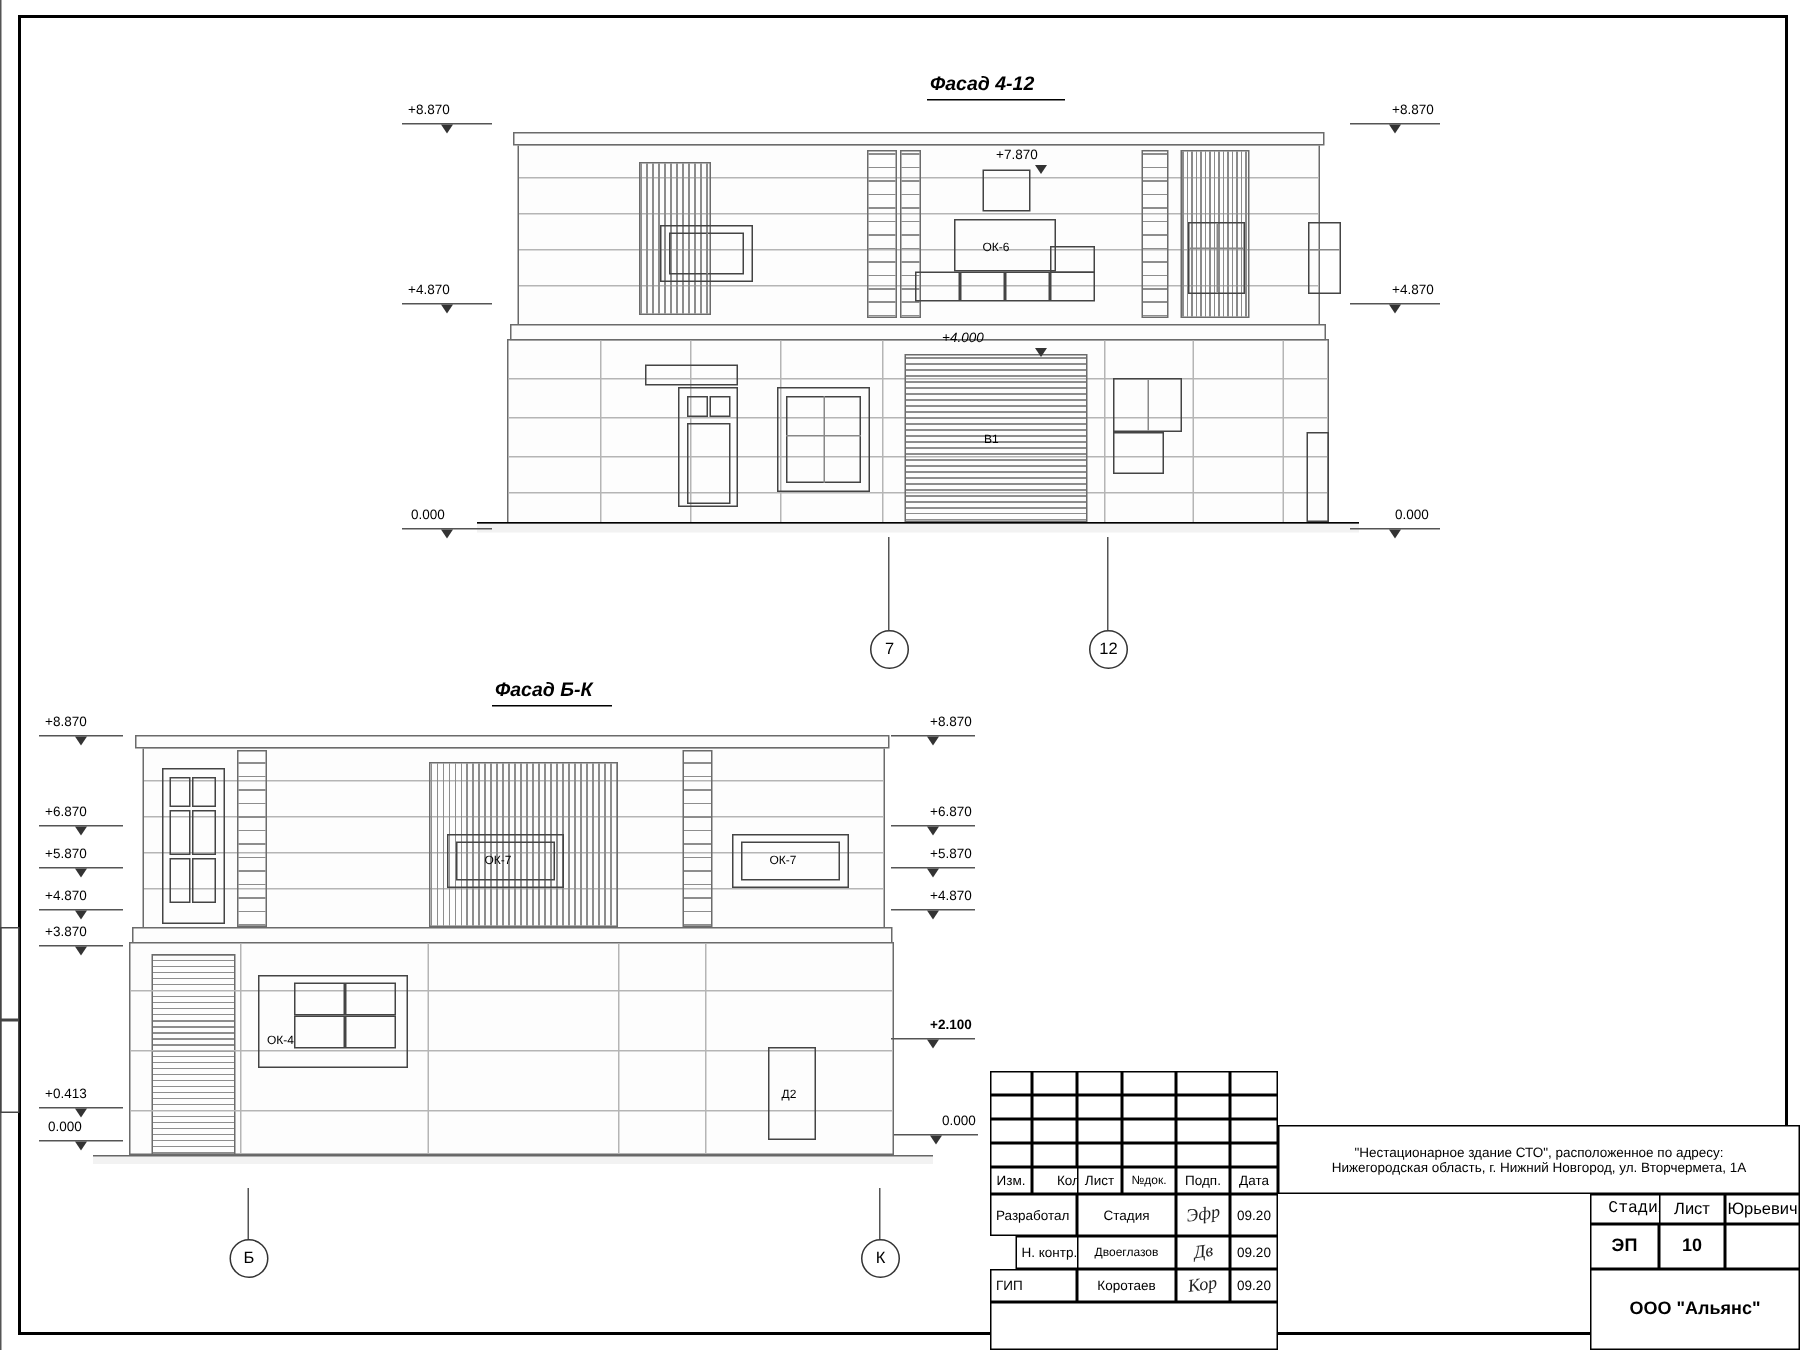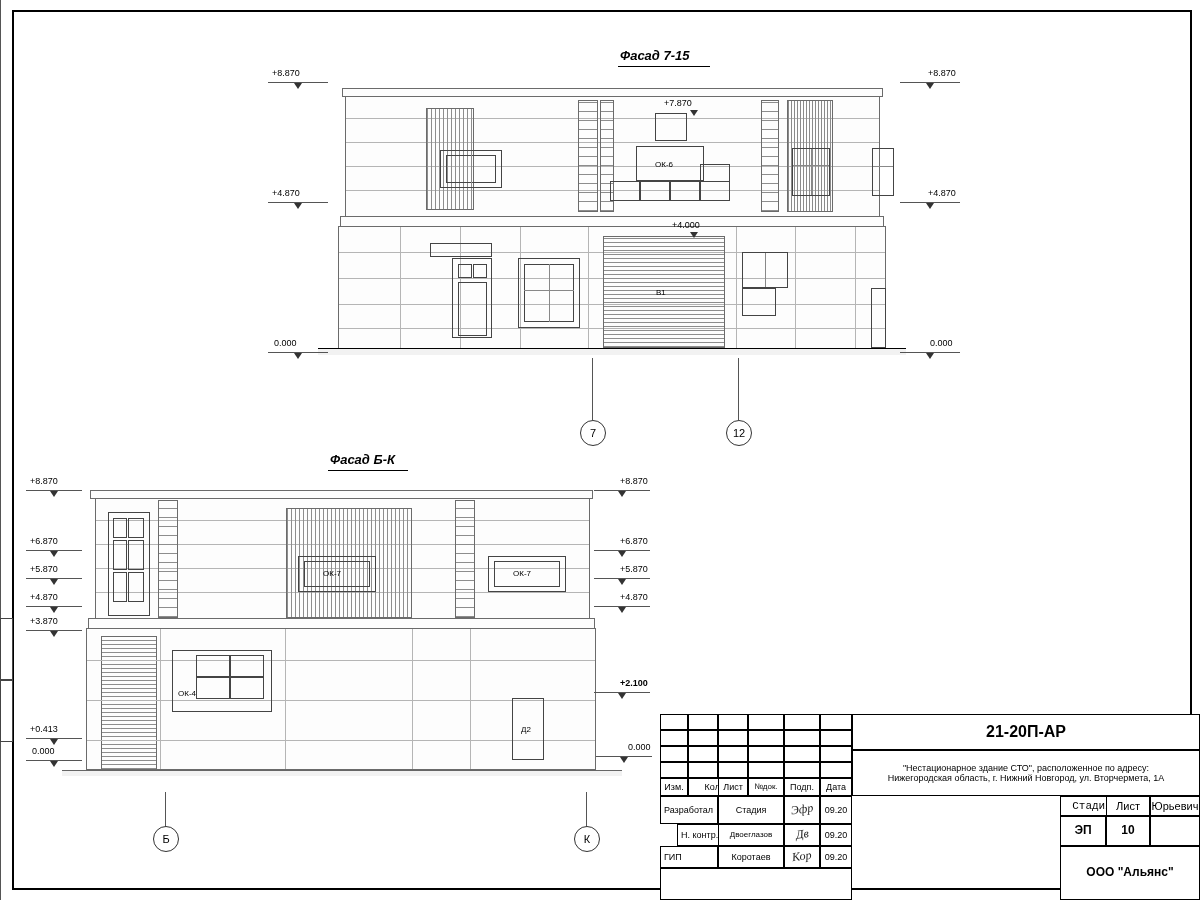--- a/index.html
+++ b/index.html
@@ -62,21 +62,21 @@
 
   <div class="line" style="left:12px;top:10px;width:1180px;height:2px;"></div>
   <div class="line" style="left:12px;top:10px;width:2px;height:880px;"></div>
   <div class="line" style="left:1190px;top:10px;width:2px;height:880px;"></div>
   <div class="line" style="left:12px;top:888px;width:1180px;height:2px;"></div>
   <div class="line thin" style="left:0px;top:0px;width:1px;height:900px;"></div>
 
   <div class="rect" style="left:0px;top:618px;width:13px;height:62px;"></div>
   <div class="rect" style="left:0px;top:680px;width:13px;height:62px;"></div>
 
-  <div class="txt ital" style="left:620px;top:48px;">Фасад 7-15</div>
+  <div class="txt ital" style="left:620px;top:48px;">Фасад 4-12</div>
   <div class="line" style="left:618px;top:66px;width:92px;height:1px;"></div>
 
   <div class="wall" style="left:345px;top:96px;width:535px;height:122px;"></div>
   <div class="wall" style="left:342px;top:88px;width:541px;height:9px;"></div>
   <div class="wall" style="left:338px;top:226px;width:548px;height:123px;"></div>
   <div class="wall" style="left:340px;top:216px;width:544px;height:11px;"></div>
 
   <div class="line vlt" style="left:346px;top:118px;width:533px;height:1px;"></div>
   <div class="line vlt" style="left:346px;top:142px;width:533px;height:1px;"></div>
   <div class="line vlt" style="left:346px;top:166px;width:533px;height:1px;"></div>
@@ -161,21 +161,21 @@
   <div class="txt t9" style="left:928px;top:188px;">+4.870</div>
   <div class="line thin" style="left:900px;top:202px;width:60px;height:1px;"></div>
   <div class="lvlmark" style="left:926px;top:203px;"></div>
 
   <div class="txt t9" style="left:930px;top:338px;">0.000</div>
   <div class="line thin" style="left:900px;top:352px;width:60px;height:1px;"></div>
   <div class="lvlmark" style="left:926px;top:353px;"></div>
 
   <div class="txt t9" style="left:664px;top:98px;">+7.870</div>
   <div class="lvlmark" style="left:690px;top:110px;"></div>
-  <div class="txt t9" style="left:672px;top:220px;">+4.000</div>
+  <div class="txt t9" style="left:628px;top:220px;font-style:italic;">+4.000</div>
   <div class="lvlmark" style="left:690px;top:232px;"></div>
 
   <div class="line thin" style="left:592px;top:358px;width:1px;height:62px;"></div>
   <div class="circ" style="left:580px;top:420px;width:24px;height:24px;">
     <span>7</span>
   </div>
   <div class="line thin" style="left:738px;top:358px;width:1px;height:62px;"></div>
   <div class="circ" style="left:726px;top:420px;width:24px;height:24px;">
     <span>12</span>
   </div>
@@ -351,21 +351,20 @@
 
     <div class="cell left" style="left:0;top:132px;width:58px;height:22px;">ГИП</div>
     <div class="cell" style="left:58px;top:132px;width:66px;height:22px;">Коротаев</div>
     <div class="cell" style="left:124px;top:132px;width:36px;height:22px;">
       <span class="sig">Кор</span>
     </div>
     <div class="cell" style="left:160px;top:132px;width:32px;height:22px;">09.20</div>
 
     <div class="cell" style="left:0;top:154px;width:192px;height:32px;"></div>
 
-    <div class="cell big" style="left:192px;top:0;width:348px;height:36px;">21-20П-АР</div>
 
     <div class="cell" style="left:192px;top:36px;width:348px;height:46px;flex-direction:column;">
       <span>"Нестационарное здание СТО", расположенное по адресу:</span>
       <span>Нижегородская область, г. Нижний Новгород, ул. Вторчермета, 1А</span>
     </div>
 
 
     <div class="cell" style="left:400px;top:82px;width:64px;height:20px;font-size:11px;font-family:Liberation Mono, monospace;">Стадия</div>
     <div class="cell" style="left:446px;top:82px;width:44px;height:20px;font-size:11px;">Лист</div>
     <div class="cell" style="left:490px;top:82px;width:50px;height:20px;font-size:11px;">Юрьевич</div>

